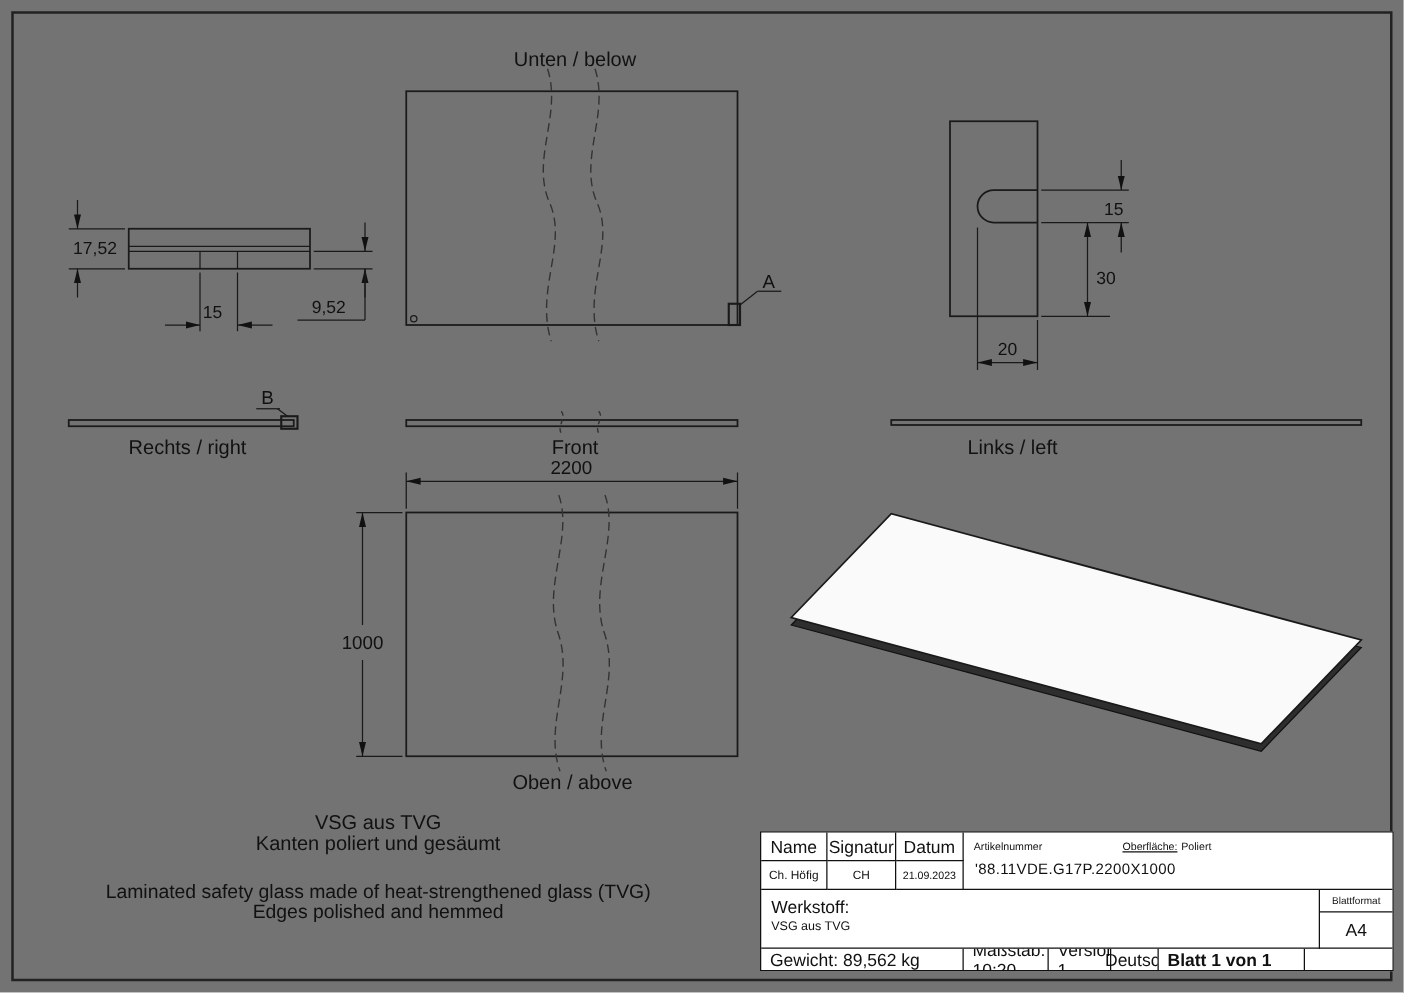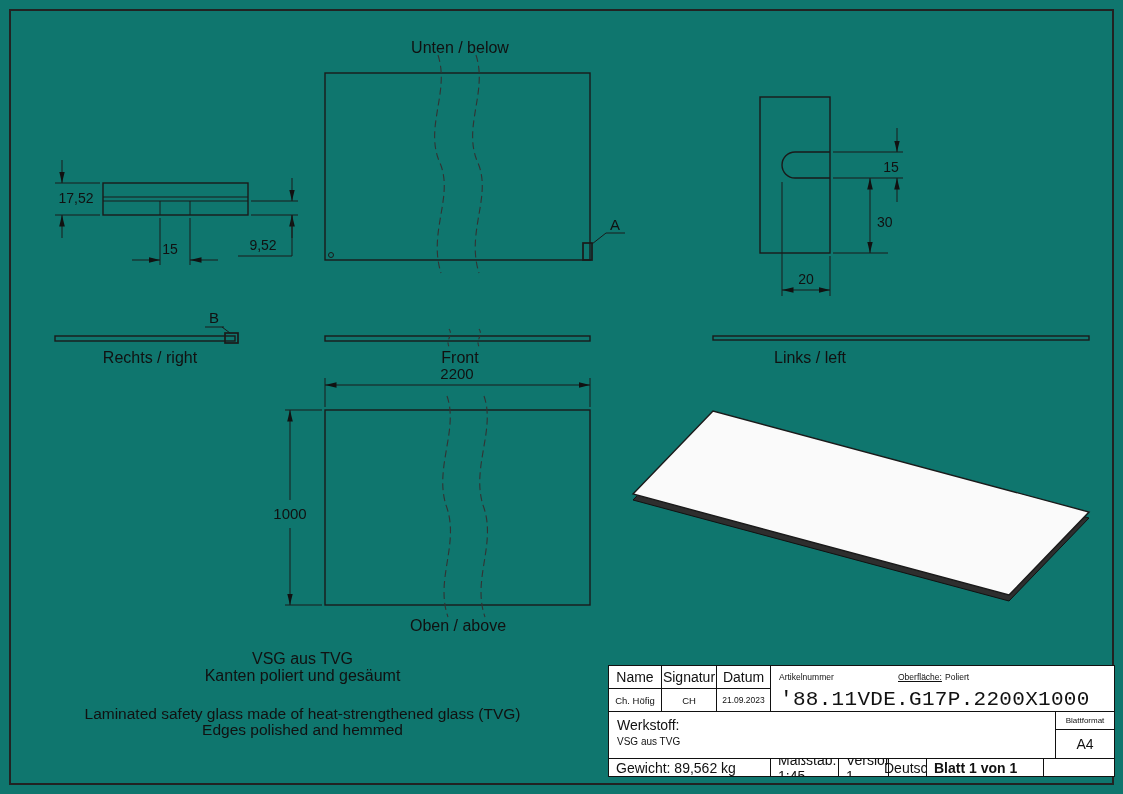--- a/index.html
+++ b/index.html
@@ -1,17 +1,17 @@
 <!DOCTYPE html>
 <html><head>
 <meta charset="utf-8">
 <style>
   html,body { margin:0; padding:0; background:#ffffff; }
   .sheet {
-    position:relative; width:1123px; height:794px; background:#0f766e;
+    position:relative; width:1123px; height:794px; background:#737373;
     font-family:"Liberation Sans", sans-serif; color:#111; overflow:hidden;
   }
   svg text { font-family:"Liberation Sans", sans-serif; fill:#111; }
   .t16 { font-size:16px; }
   .t15 { font-size:15px; }
   .t14 { font-size:14px; }
   .ol   { fill:none; stroke:#1a1a1a; stroke-width:1.4; }
   .ol2  { fill:none; stroke:#1a1a1a; stroke-width:1.7; }
   .thin { fill:none; stroke:#1a1a1a; stroke-width:1; }
   .ext  { fill:none; stroke:#1a1a1a; stroke-width:1; }
@@ -29,21 +29,21 @@
   .br { border-right:1px solid #111; }
   .bb { border-bottom:1px solid #111; }
   .ctr { display:flex; align-items:center; justify-content:center; }
   .lft { display:flex; align-items:center; justify-content:flex-start; padding-left:7px; }
   .f8  { font-size:8px; }
   .f85 { font-size:8.5px; }
   .f9  { font-size:14px; }
   .f95 { font-size:9.5px; }
   .f10 { font-size:10px; }
   .f13 { font-size:14px; }
-  .art-val { font-size:21px; letter-spacing:0.3px;font-family:Liberation Mono, monospace; }
+  .art-val { font-size:12px; letter-spacing:0.3px; }
 </style>
 </head>
 <body>
 
 <div class="sheet">
 
   <svg width="1123" height="794" viewBox="0 0 1123 794">
     <defs>
       <marker id="ar" viewBox="0 0 12 8" markerWidth="12" markerHeight="8" refX="11.5" refY="4" orient="auto-start-reverse" markerUnits="userSpaceOnUse">
         <path d="M0,1.2 L11.5,4 L0,6.8 Z" fill="#111"></path>
@@ -183,20 +183,20 @@
     <div class="cell br bb ctr f85" style="left:108px;top:23px;width:54px;height:23px;">21.09.2023</div>
 
     <div class="cell br bb" style="left:0;top:46px;width:447px;height:47px;">
       <span class="f9" style="position:absolute;left:8px;top:5px;">Werkstoff:</span>
       <span class="f10" style="position:absolute;left:8px;top:24px;">VSG aus TVG</span>
     </div>
     <div class="cell bb ctr f8" style="left:447px;top:46px;width:58px;height:18px;">Blattformat</div>
     <div class="cell bb ctr f13" style="left:447px;top:64px;width:58px;height:29px;">A4</div>
 
     <div class="cell br lft f9" style="left:0;top:93px;width:162px;height:17px;">Gewicht: 89,562 kg</div>
-    <div class="cell br lft f9" style="left:162px;top:93px;width:68px;height:17px;">Maßstab: 1:45</div>
+    <div class="cell br lft f9" style="left:162px;top:93px;width:68px;height:17px;">Maßstab: 10:20</div>
     <div class="cell br lft f9" style="left:230px;top:93px;width:50px;height:17px;">Version: 1</div>
     <div class="cell br lft f9" style="left:268px;top:93px;width:50px;height:17px;">Deutsch</div>
     <div class="cell br lft f9" style="left:318px;top:93px;width:117px;height:17px;font-weight:bold;">Blatt 1 von 1</div>
     <div class="cell" style="left:447px;top:93px;width:58px;height:17px;"></div>
   </div>
 
 </div>
 
 </body></html>

